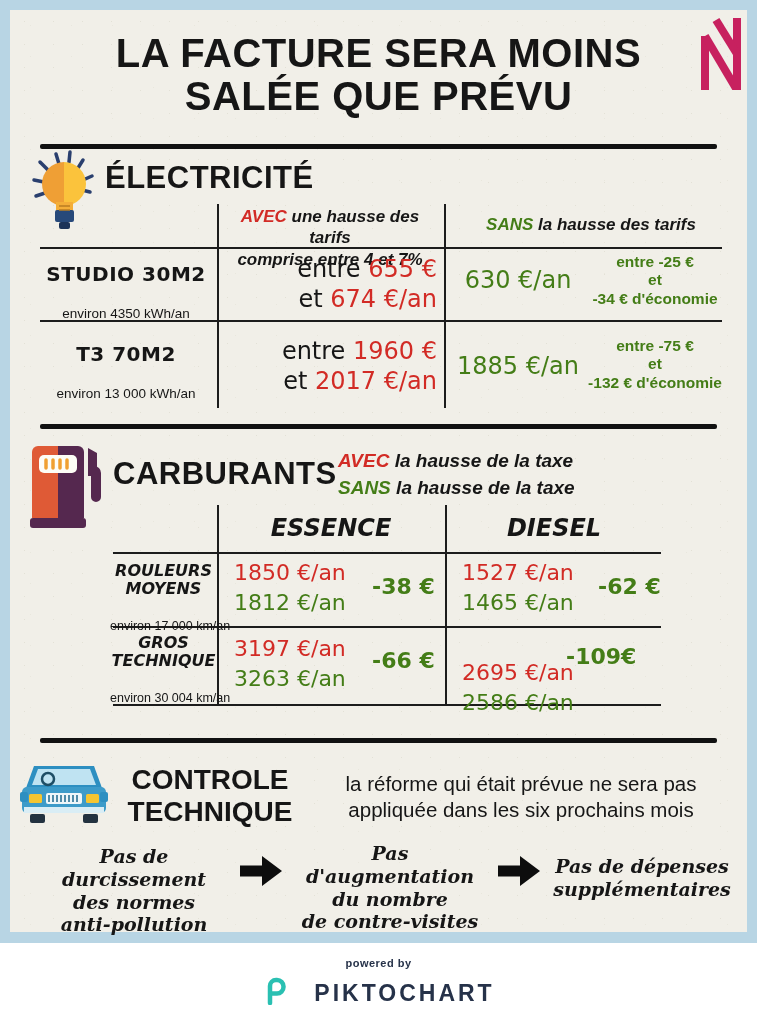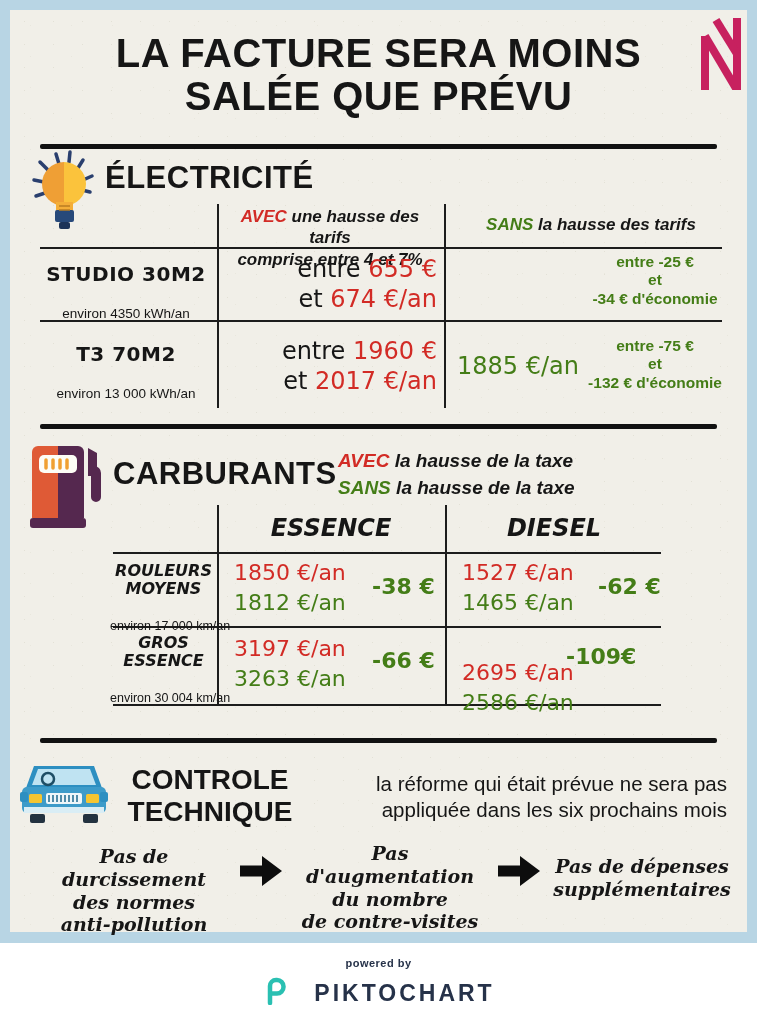--- a/index.html
+++ b/index.html
@@ -108,20 +108,21 @@
   </div>
 
   <div class="abs ctr" style="left:40px;top:262px;width:172px;">
     <div class="rowlabel">STUDIO 30M2</div>
     <div class="sublabel">environ 4350 kWh/an</div>
   </div>
   <div class="abs avec-cell ctr" style="left:223px;top:254px;width:214px;">
     <div><span>entre</span> <span class="red">655 €</span></div>
     <div><span>et</span> <span class="red">674 €/an</span></div>
   </div>
+  <div class="abs sansval green ctr" style="left:450px;top:266px;width:136px;">630 €/an</div>
   <div class="abs econ green ctr pre" style="left:580px;top:253px;width:150px;">entre -25 €
 et
 -34 € d'économie</div>
 
   <div class="abs ctr" style="left:40px;top:342px;width:172px;">
     <div class="rowlabel">T3 70M2</div>
     <div class="sublabel">environ 13 000 kWh/an</div>
   </div>
   <div class="abs avec-cell ctr" style="left:223px;top:336px;width:214px;">
     <div><span>entre</span> <span class="red">1960 €</span></div>
@@ -176,21 +177,21 @@
   </div>
   <div class="abs diff green" style="left:372px;top:574px;">-38 €</div>
   <div class="abs bignum" style="left:462px;top:558px;">
     <div class="red">1527 €/an</div>
     <div class="green">1465 €/an</div>
   </div>
   <div class="abs diff green" style="left:598px;top:574px;">-62 €</div>
 
   <div class="abs ctr" style="left:110px;top:634px;width:107px;">
     <div class="fuel-label pre">GROS
-ESSENCE</div>
+TECHNIQUE</div>
     <div class="sublabel" style="font-size:12.5px;">environ 30 004 km/an</div>
   </div>
   <div class="abs bignum" style="left:234px;top:634px;">
     <div class="red">3197 €/an</div>
     <div class="green">3263 €/an</div>
   </div>
   <div class="abs diff green" style="left:372px;top:648px;">-66 €</div>
   <div class="abs bignum" style="left:462px;top:634px;margin-top:24px;">
     <div class="red">2695 €/an</div>
     <div class="green">2586 €/an</div>
@@ -213,21 +214,21 @@
       <g stroke="#2a7295" stroke-width="1.6">
           <path d="M29,33 v7 M33,33 v7 M37,33 v7 M41,33 v7 M45,33 v7 M49,33 v7 M53,33 v7 M57,33 v7"></path>
         </g>
       <rect x="4" y="45" width="80" height="6" fill="#d9edf5"></rect>
       <rect x="10" y="52" width="15" height="9" rx="2" fill="#233240"></rect>
       <rect x="63" y="52" width="15" height="9" rx="2" fill="#233240"></rect>
     </svg>
   </div>
   <div class="abs tech-head pre" style="left:108px;top:764px;width:204px;">CONTROLE
 TECHNIQUE</div>
-  <div class="abs tech-desc pre" style="left:315px;top:771px;width:412px;text-align:right;">la réforme qui était prévue ne sera pas
+  <div class="abs tech-desc pre" style="left:315px;top:771px;width:412px;">la réforme qui était prévue ne sera pas
 appliquée dans les six prochains mois</div>
 
   <div class="abs flowtxt pre" style="left:33px;top:845px;width:202px;">Pas de durcissement
 des normes
 anti-pollution</div>
   <div class="abs" style="left:240px;top:856px;">
     <svg width="42" height="30" viewBox="0 0 42 30">
         <path d="M0,9.5 h22 v-9.5 l20,15 l-20,15 v-9.5 h-22 z" fill="#0d0d0d"></path>
       </svg>
   </div>

